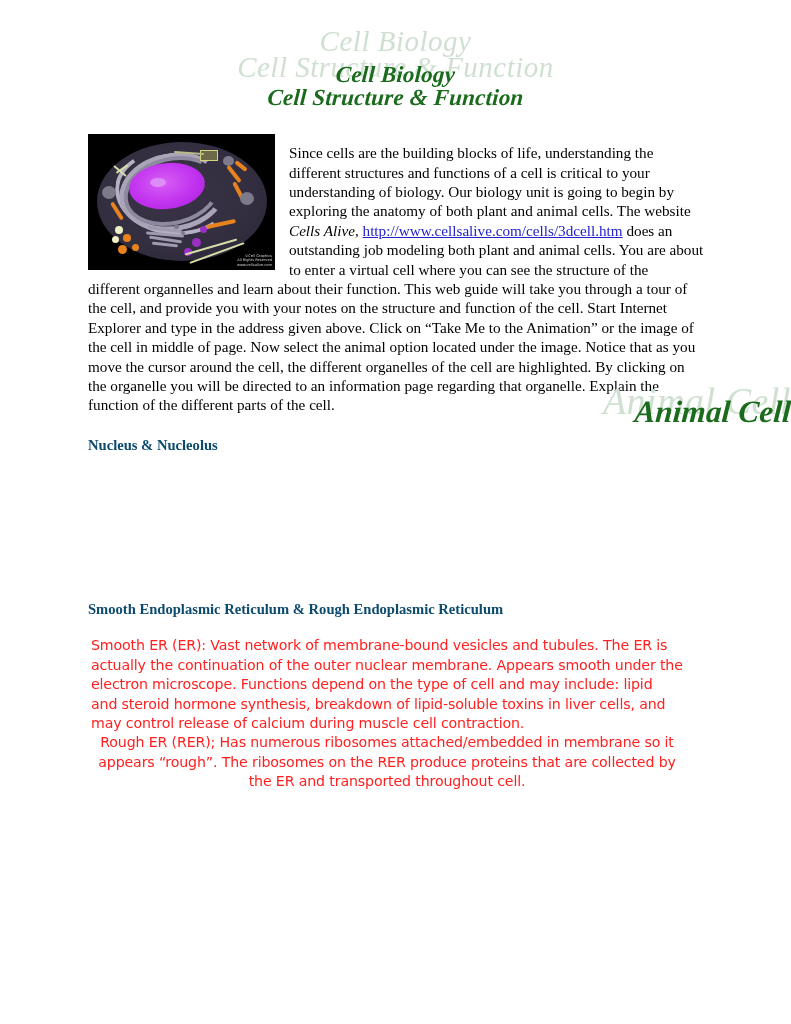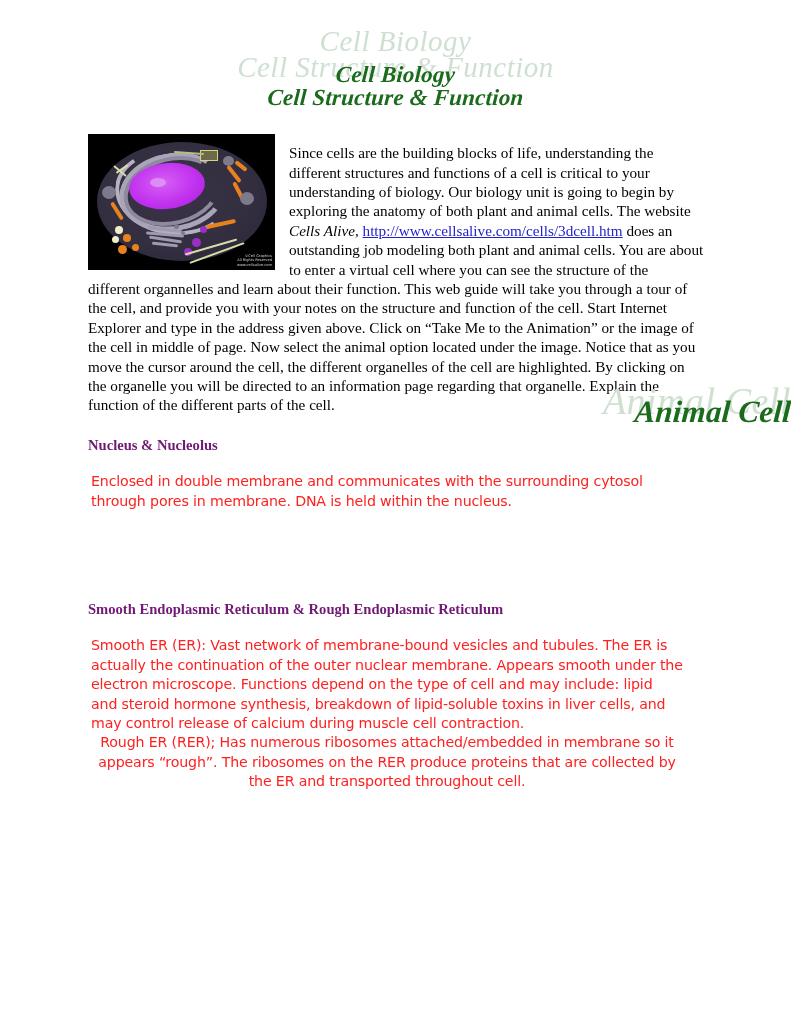--- a/index.html
+++ b/index.html
@@ -200,21 +200,21 @@
     white-space: pre-line;
   }
 
   
   .sec-heading {
     position: absolute;
     left: 88px;
     font-family: "Liberation Serif", "DejaVu Serif", serif;
     font-weight: bold;
     font-size: 14.6px;
-    color: #701a75;
+    color: #0c4a6e;
     white-space: nowrap;
   }
   .answer {
     position: absolute;
     left: 91px;
     width: 592px;
     font-family: "DejaVu Sans", "Liberation Sans", sans-serif;
     font-size: 14.2px;
     line-height: 19.5px;
     color: #ff2020;
@@ -296,19 +296,18 @@
 
     <p class="body-text"><span>Since cells are the building blocks of life, understanding the different structures and functions of a cell is critical to your understanding of biology.   Our biology unit is going to begin by exploring the anatomy of both plant and animal cells.  The website </span><span class="ital">Cells Alive,</span> <a href="#" class="link">http://www.cellsalive.com/cells/3dcell.htm</a><span> does an outstanding job modeling both plant and animal cells.  You are about to enter a virtual cell where you can see the structure of the different organnelles and learn about their function.   This web guide will take you through a tour of the cell, and provide you with your notes on the structure and function of the cell.  Start Internet Explorer and type in the address given above.  Click on “Take Me to the Animation” or the image of the cell in middle of page.  Now select the animal option located under the image.  Notice that as you move the cursor around the cell, the different organelles of the cell are highlighted.  By clicking on the organelle you will be directed to an information page regarding that organelle. Explain the function of the different parts of the cell.</span></p>
   </div>
 
   <div class="wordart-block" id="animalcell-group">
     <div class="wa-ghost l1">Animal Cell</div>
     <div class="wa-front l1">Animal Cell</div>
   </div>
 
   <div class="sec-heading" id="heading-nucleus">Nucleus &amp; Nucleolus</div>
-  <div class="answer" id="answer-nucleus">Enclosed in double membrane and communicates with the surrounding cytosol through pores in membrane.  DNA is held within the nucleus.</div>
 
   <div class="sec-heading" id="heading-er">Smooth Endoplasmic Reticulum &amp; Rough Endoplasmic Reticulum</div>
   <div class="answer" id="answer-smooth-er">Smooth ER (ER):  Vast network of membrane-bound vesicles and tubules.  The ER is actually the continuation of the outer nuclear membrane.  Appears smooth under the electron microscope.  Functions depend on the type of cell and may include: lipid and steroid hormone synthesis, breakdown of lipid-soluble toxins in liver cells, and may control release of calcium during muscle cell contraction.</div>
   <div class="answer" id="answer-rough-er">Rough ER (RER);  Has numerous ribosomes attached/embedded in membrane so it appears “rough”.  The ribosomes on the RER produce proteins that are collected by the ER and transported throughout cell.</div>
 
 </div>
 
 </body></html>

